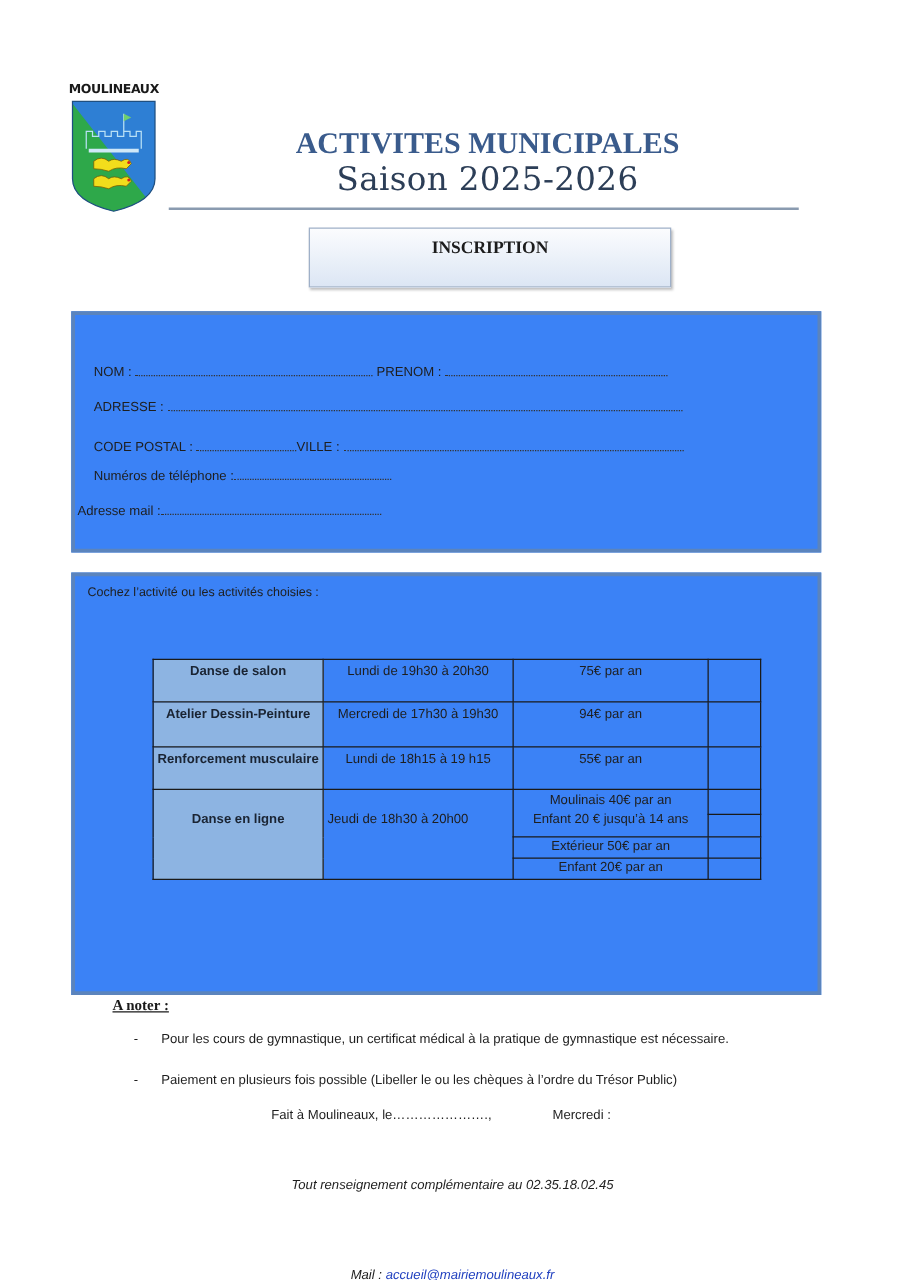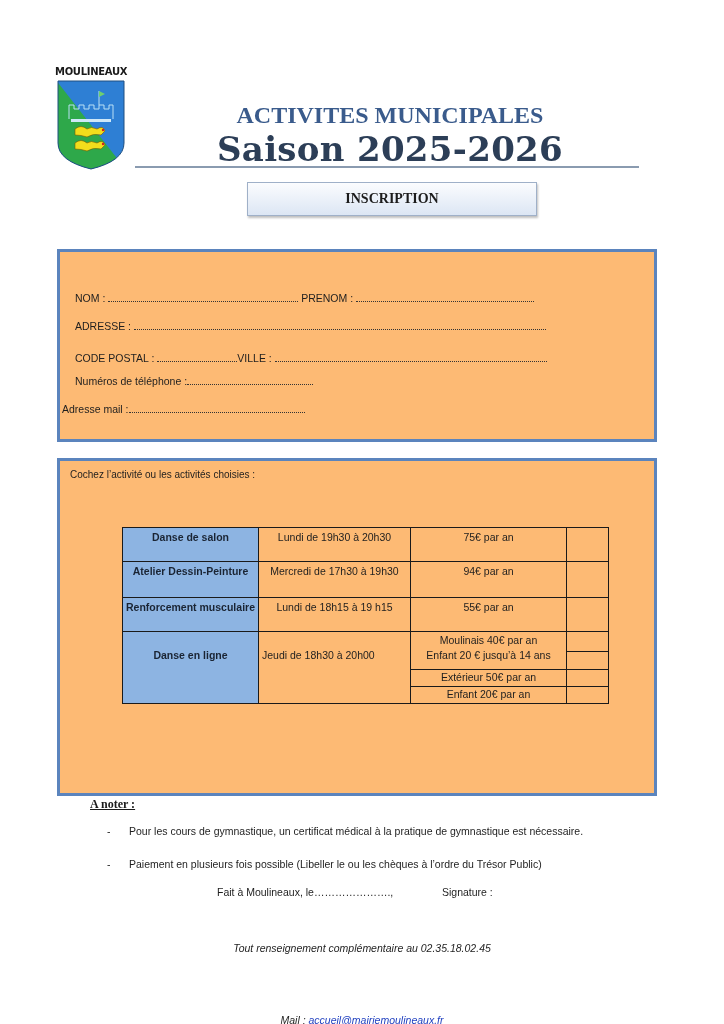--- a/index.html
+++ b/index.html
@@ -4,26 +4,26 @@
   <style>
     * { box-sizing: border-box; margin: 0; padding: 0; }
     html, body { width: 724px; height: 1024px; background: #ffffff; overflow: hidden; }
     body { position: relative; font-family: "Liberation Sans", sans-serif; color: #1e1e1e; }
 
     .logo { position: absolute; left: 55px; top: 52px; width: 76px; margin-top: 14px; }
     .logo-name { font-family: "DejaVu Sans", sans-serif; font-weight: bold; font-size: 10px; letter-spacing: -0.3px; color: #1a1a1a; }
     .shield { display: block; margin-top: 2px; }
 
     .title { position: absolute; left: 200px; top: 90px; width: 380px; text-align: center; font-family: "Liberation Serif", serif; font-weight: bold; font-size: 24px; color: #3a5b8c; margin-top: 12px; }
-    .subtitle { position: absolute; left: 200px; top: 129px; width: 380px; text-align: center; font-family: "DejaVu Serif", serif; font-size: 34px; color: #2c3e57; letter-spacing: 0.3px; font-weight: bold; }
+    .subtitle { position: absolute; left: 200px; top: 129px; width: 380px; text-align: center; font-family: "DejaVu Serif", serif; font-size: 26px; color: #2c3e57; letter-spacing: 0.3px; }
     .title-rule { position: absolute; left: 135px; top: 166px; width: 504px; height: 2px; background: #8a9bb0; }
 
-    .inscription-btn { position: absolute; left: 247px; top: 182px; width: 290px; height: 34px; border: 1px solid #9fb0c8; background: linear-gradient(#fbfcfe, #dce6f4); box-shadow: 1px 2px 2px rgba(0,0,0,0.25); text-align: center; line-height: 32px; font-family: "Liberation Serif", serif; font-weight: bold; font-size: 14px; color: #1c1c1c; }
+    .inscription-btn { position: absolute; left: 247px; top: 182px; width: 290px; height: 48px; border: 1px solid #9fb0c8; background: linear-gradient(#fbfcfe, #dce6f4); box-shadow: 1px 2px 2px rgba(0,0,0,0.25); text-align: center; line-height: 32px; font-family: "Liberation Serif", serif; font-weight: bold; font-size: 14px; color: #1c1c1c; }
 
-    .box { position: absolute; border: 3px solid #5b84bd; background: #fdba74; }
+    .box { position: absolute; border: 3px solid #5b84bd; background: #3b82f6; }
     .box-identity { left: 57px; top: 249px; width: 600px; height: 193px; }
     .box-activities { left: 57px; top: 458px; width: 600px; height: 338px; }
 
     .field { position: absolute; font-size: 10.5px; color: #1e1e1e; white-space: nowrap; }
     .dots { display: inline-block; border-bottom: 1px dotted #333; height: 9px; vertical-align: baseline; }
 
     .act-heading { position: absolute; left: 10px; top: 8px; font-size: 10px; color: #1e1e1e; }
 
     table.activities { position: absolute; left: 62px; top: 66px; border-collapse: collapse; font-size: 10.5px; }
     table.activities td { border: 1px solid #1a1a1a; text-align: center; vertical-align: top; padding: 2px 3px; line-height: 15px; margin-top: 34px; }
@@ -150,19 +150,19 @@
 <div class="note" style="top:824px;">
   <span class="dash">-</span>
   <span class="txt">Pour les cours de gymnastique, un certificat médical à la pratique de gymnastique est nécessaire.</span>
 </div>
 <div class="note" style="top:857px;">
   <span class="dash">-</span>
   <span class="txt">Paiement en plusieurs fois possible (Libeller le ou les chèques à l’ordre du Trésor Public)</span>
 </div>
 
 <div class="sign-line" style="left:217px;">Fait à Moulineaux, le………………….,</div>
-<div class="sign-line" style="left:442px;">Signature :</div>
+<div class="sign-line" style="left:442px;">Mercredi :</div>
 
 <div class="footer" style="top:942px;">Tout renseignement complémentaire au 02.35.18.02.45</div>
 <div class="footer" style="top:1014px;">
   <span>Mail :</span>
   <a>accueil@mairiemoulineaux.fr</a>
 </div>
 
 </body></html>

